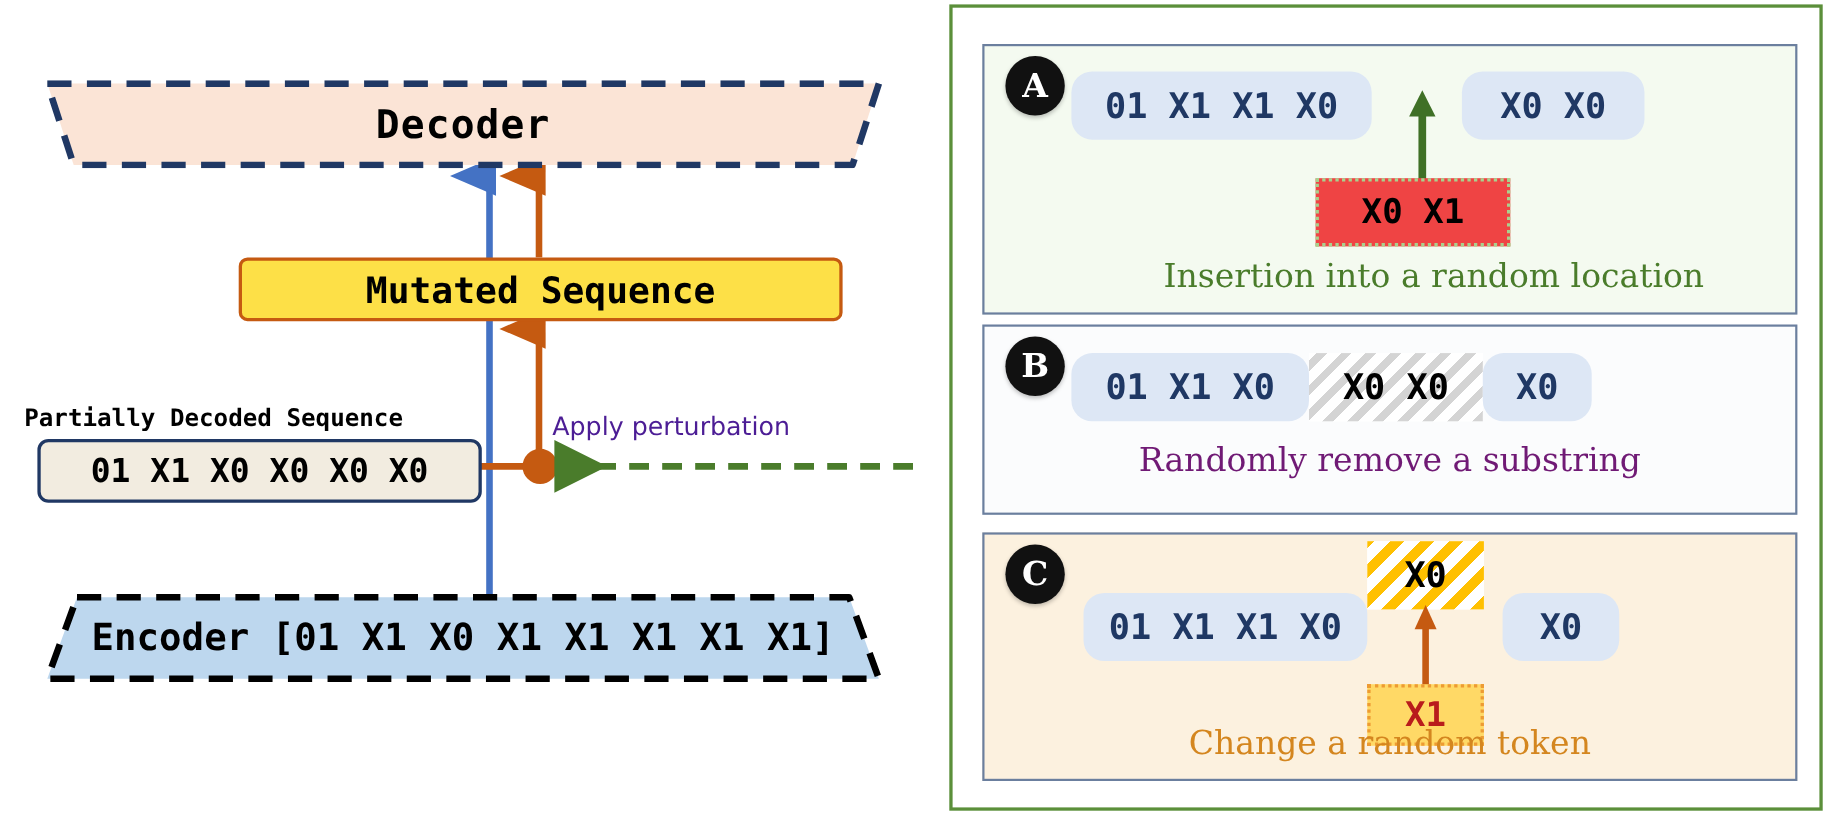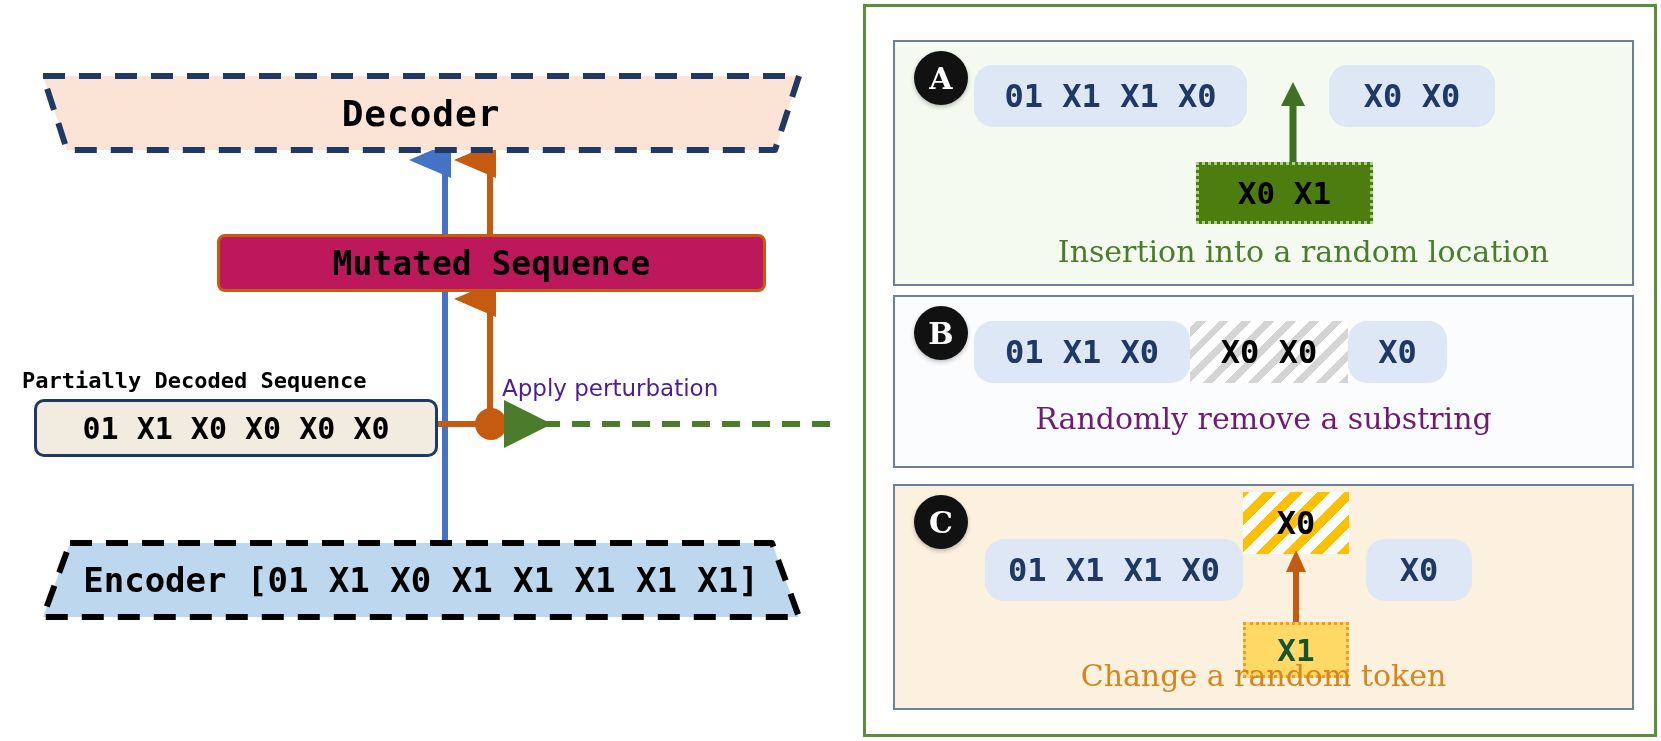--- a/index.html
+++ b/index.html
@@ -26,21 +26,21 @@
   .encoder-shape{position:absolute;left:40px;top:540px;width:762px;height:80px;}
   .encoder-label{
     position:absolute;left:0;top:0;width:100%;height:100%;
     display:flex;align-items:center;justify-content:center;
     font-family:"DejaVu Sans Mono", monospace;
     font-size:34px;font-weight:700;color:#000000;
   }
 
   .mutated{
     position:absolute;left:217px;top:234px;width:549px;height:58px;
-    background:#be185d;border:3px solid #c55a11;border-radius:8px;
+    background:#fde047;border:3px solid #c55a11;border-radius:8px;
     display:flex;align-items:center;justify-content:center;
     font-family:"DejaVu Sans Mono", monospace;
     font-size:33px;font-weight:700;color:#000;box-sizing:border-box;
   }
 
   .pds-label{
     position:absolute;left:22px;top:348px;
     font-family:"DejaVu Sans Mono", monospace;
     font-size:22px;font-weight:700;color:#000;margin-top:20px;
   }
@@ -89,25 +89,25 @@
     background-image:repeating-linear-gradient(-45deg,
       #d4d4d4 0px,#d4d4d4 7px,#ffffff 7px,#ffffff 16px);
   }
   .tok-hatch-yellow{
     color:#000000;
     background-color:#ffffff;
     background-image:repeating-linear-gradient(-45deg,
       #ffc000 0px,#ffc000 9px,#ffffff 9px,#ffffff 19px);
   }
   .tok-green{
-    background:#4d7c0f;color:#000000;
+    background:#ef4444;color:#000000;
     border:3px dotted #a9d18e;
   }
   .tok-amber{
-    background:#ffd966;color:#14532d;
+    background:#ffd966;color:#b91c1c;
     border:3px dotted #ed9b33;
   }
 
   .caption{
     position:absolute;width:100%;text-align:center;
     font-family:"DejaVu Serif", serif;font-size:30px;white-space:nowrap;
   }
   .cap-a{color:#4a7c2b;}
   .cap-b{color:#701a75;}
   .cap-c{color:#d4861f;}

